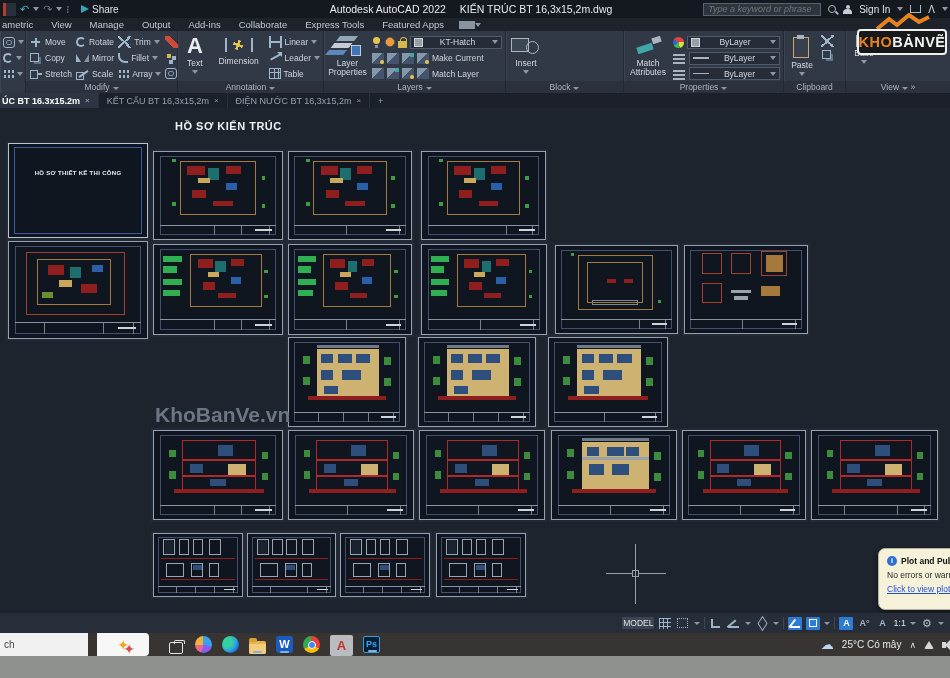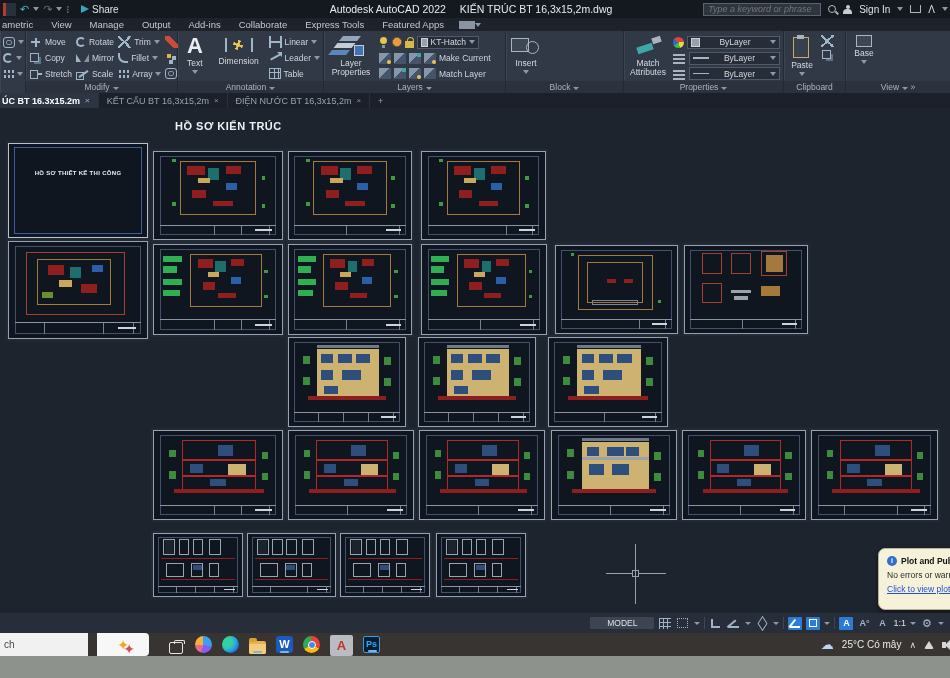--- a/index.html
+++ b/index.html
@@ -138,21 +138,21 @@
   .xhair::after{content:"";position:absolute;left:29px;top:0;width:1px;height:60px;background:#98a0ab;}
   .xhair .pick{position:absolute;left:26px;top:26px;width:7px;height:7px;border:1px solid #98a0ab;background:#1d242e;}
   .notif{position:absolute;left:878px;top:440px;width:140px;height:62px;background:#f6f2da;border:1px solid #b5b19a;border-radius:7px;box-shadow:0 2px 5px rgba(0,0,0,.5);padding:7px 8px;font-size:8.5px;color:#2b2b2b;}
   .notif .t{display:flex;align-items:center;gap:4px;font-weight:bold;color:#111;}
   .notif .info{width:10px;height:10px;border-radius:50%;background:#2f6fd0;color:#fff;font-size:7px;font-weight:bold;text-align:center;line-height:10px;flex:none;}
   .notif .ln{margin-top:4px;white-space:nowrap;}
   .notif a{color:#1f4fd8;text-decoration:underline;white-space:nowrap;}
 
   
   .statusbar{position:absolute;left:0;top:613px;width:950px;height:20px;background:#272e39;display:flex;align-items:center;justify-content:flex-end;gap:4px;padding-right:6px;font-size:9px;color:#aebecb;}
-  .sbtn{background:#3d4552;color:#dde2e8;padding:1px 17px;font-size:8.5px;border-radius:1px;}
+  .sbtn{background:#3d4552;color:#dde2e8;padding:1px 1px;font-size:8.5px;border-radius:1px;}
   .sico{width:14px;height:13px;position:relative;display:inline-block;flex:none;}
   .sico.on{background:#2e7bd6;border-radius:1px;}
   .si-grid{background:repeating-linear-gradient(90deg,#9fb4c7 0 1px,transparent 1px 4px),repeating-linear-gradient(#9fb4c7 0 1px,transparent 1px 4px);width:12px;height:11px;margin:1px;}
   .si-snap{border:1px dotted #9fb4c7;width:11px;height:10px;margin:1px;}
   .si-ortho{border-left:2px solid #9fb4c7;border-bottom:2px solid #9fb4c7;width:9px;height:9px;margin:2px;}
   .si-polar::before{content:"";position:absolute;left:1px;bottom:2px;width:11px;height:2px;background:#9fb4c7;}
   .si-polar::after{content:"";position:absolute;left:1px;bottom:2px;width:11px;height:2px;background:#9fb4c7;transform-origin:left bottom;transform:rotate(-40deg);}
   .si-iso{border:1.5px solid #9fb4c7;width:9px;height:9px;margin:2px;transform:rotate(45deg) skew(12deg,12deg);}
   .si-otrack::before{content:"";position:absolute;left:2px;bottom:2px;width:10px;height:2px;background:#fff;}
   .si-otrack::after{content:"";position:absolute;left:2px;bottom:2px;width:10px;height:2px;background:#fff;transform-origin:left bottom;transform:rotate(-52deg);}
@@ -350,21 +350,21 @@
     <div class="panel" style="width:182px;">
       <div class="bigbtn" style="width:48px;">
         <span class="ic-laystack"></span>
         <span>Layer Properties</span>
       </div>
       <div class="scol" style="gap:1px;flex:1;">
         <span class="srow">
           <span class="mi ic-bulb"></span>
           <span class="mi ic-sun"></span>
           <span class="mi ic-lock"></span>
-          <span class="ddown" style="width:62px;">
+          <span class="ddown" style="width:92px;">
             <span class="ic-swatch"></span>
             <span class="fill">KT-Hatch</span>
               <span class="caret"></span>
           </span>
         </span>
         <span class="srow">
           <span class="lmini y"></span>
           <span class="lmini"></span>
           <span class="lmini t"></span>
           <span class="lmini y"></span>
@@ -442,20 +442,29 @@
     <div class="panel" style="flex:1;border-right:none;">
       <div class="bigbtn" style="width:30px;">
         <span class="ic-base"></span>
         <span>Base</span>
           <span class="caret"></span>
       </div>
       <div class="plabel"><span>View</span><span class="caret"></span> »</div>
     </div>
   </div>
 
+  <div class="logo">
+    <svg class="roof" viewBox="0 0 56 18">
+      <polyline points="2,16 14,6 22,12 34,2 44,9 54,4" fill="none" stroke="#e8821e" stroke-width="4"></polyline>
+    </svg>
+    <div class="box">
+      <span class="kho">KHO</span>
+        <span class="banve">BẢNVẼ</span>
+    </div>
+  </div>
 
   <div class="doctabs">
     <span class="dtab active">
         <span>ÚC BT 16.3x15.2m</span>
         <span class="x">×</span>
       </span>
     <span class="dtab">
         <span>KẾT CẤU BT 16,3x15,2m</span>
         <span class="x">×</span>
       </span>
@@ -789,20 +798,21 @@
           <div class="shp" style="left: 12%; top: 10%; width: 10%; height: 22%; background: rgb(26, 35, 48);"></div>
           <div class="shp" style="left: 8%; top: 38%; width: 84%; height: 3%; background: rgb(143, 31, 31);"></div>
           <div class="shp" style="left: 14%; top: 46%; width: 20%; height: 24%; border: 1px solid rgb(154, 164, 176);"></div>
           <div class="shp" style="left: 42%; top: 46%; width: 14%; height: 24%; border: 1px solid rgb(154, 164, 176);"></div>
           <div class="shp" style="left: 62%; top: 46%; width: 12%; height: 24%; border: 1px solid rgb(154, 164, 176);"></div>
           <div class="shp" style="left: 8%; top: 72%; width: 84%; height: 3%; background: rgb(143, 31, 31);"></div>
           <div class="shp" style="left: 44%; top: 50%; width: 10%; height: 8%; background: rgb(46, 79, 124);"></div>
           <div class="tblock"></div>
         </div>
       </div>
+    <div class="watermark">KhoBanVe.vn</div>
     <div class="xhair">
         <span class="pick"></span>
       </div>
     <div class="notif">
       <div class="t">
           <span class="info">i</span>
           <span>Plot and Publish</span>
         </div>
       <div class="ln">No errors or warning</div>
       <div class="ln"><a href="#">Click to view plot an</a></div>

